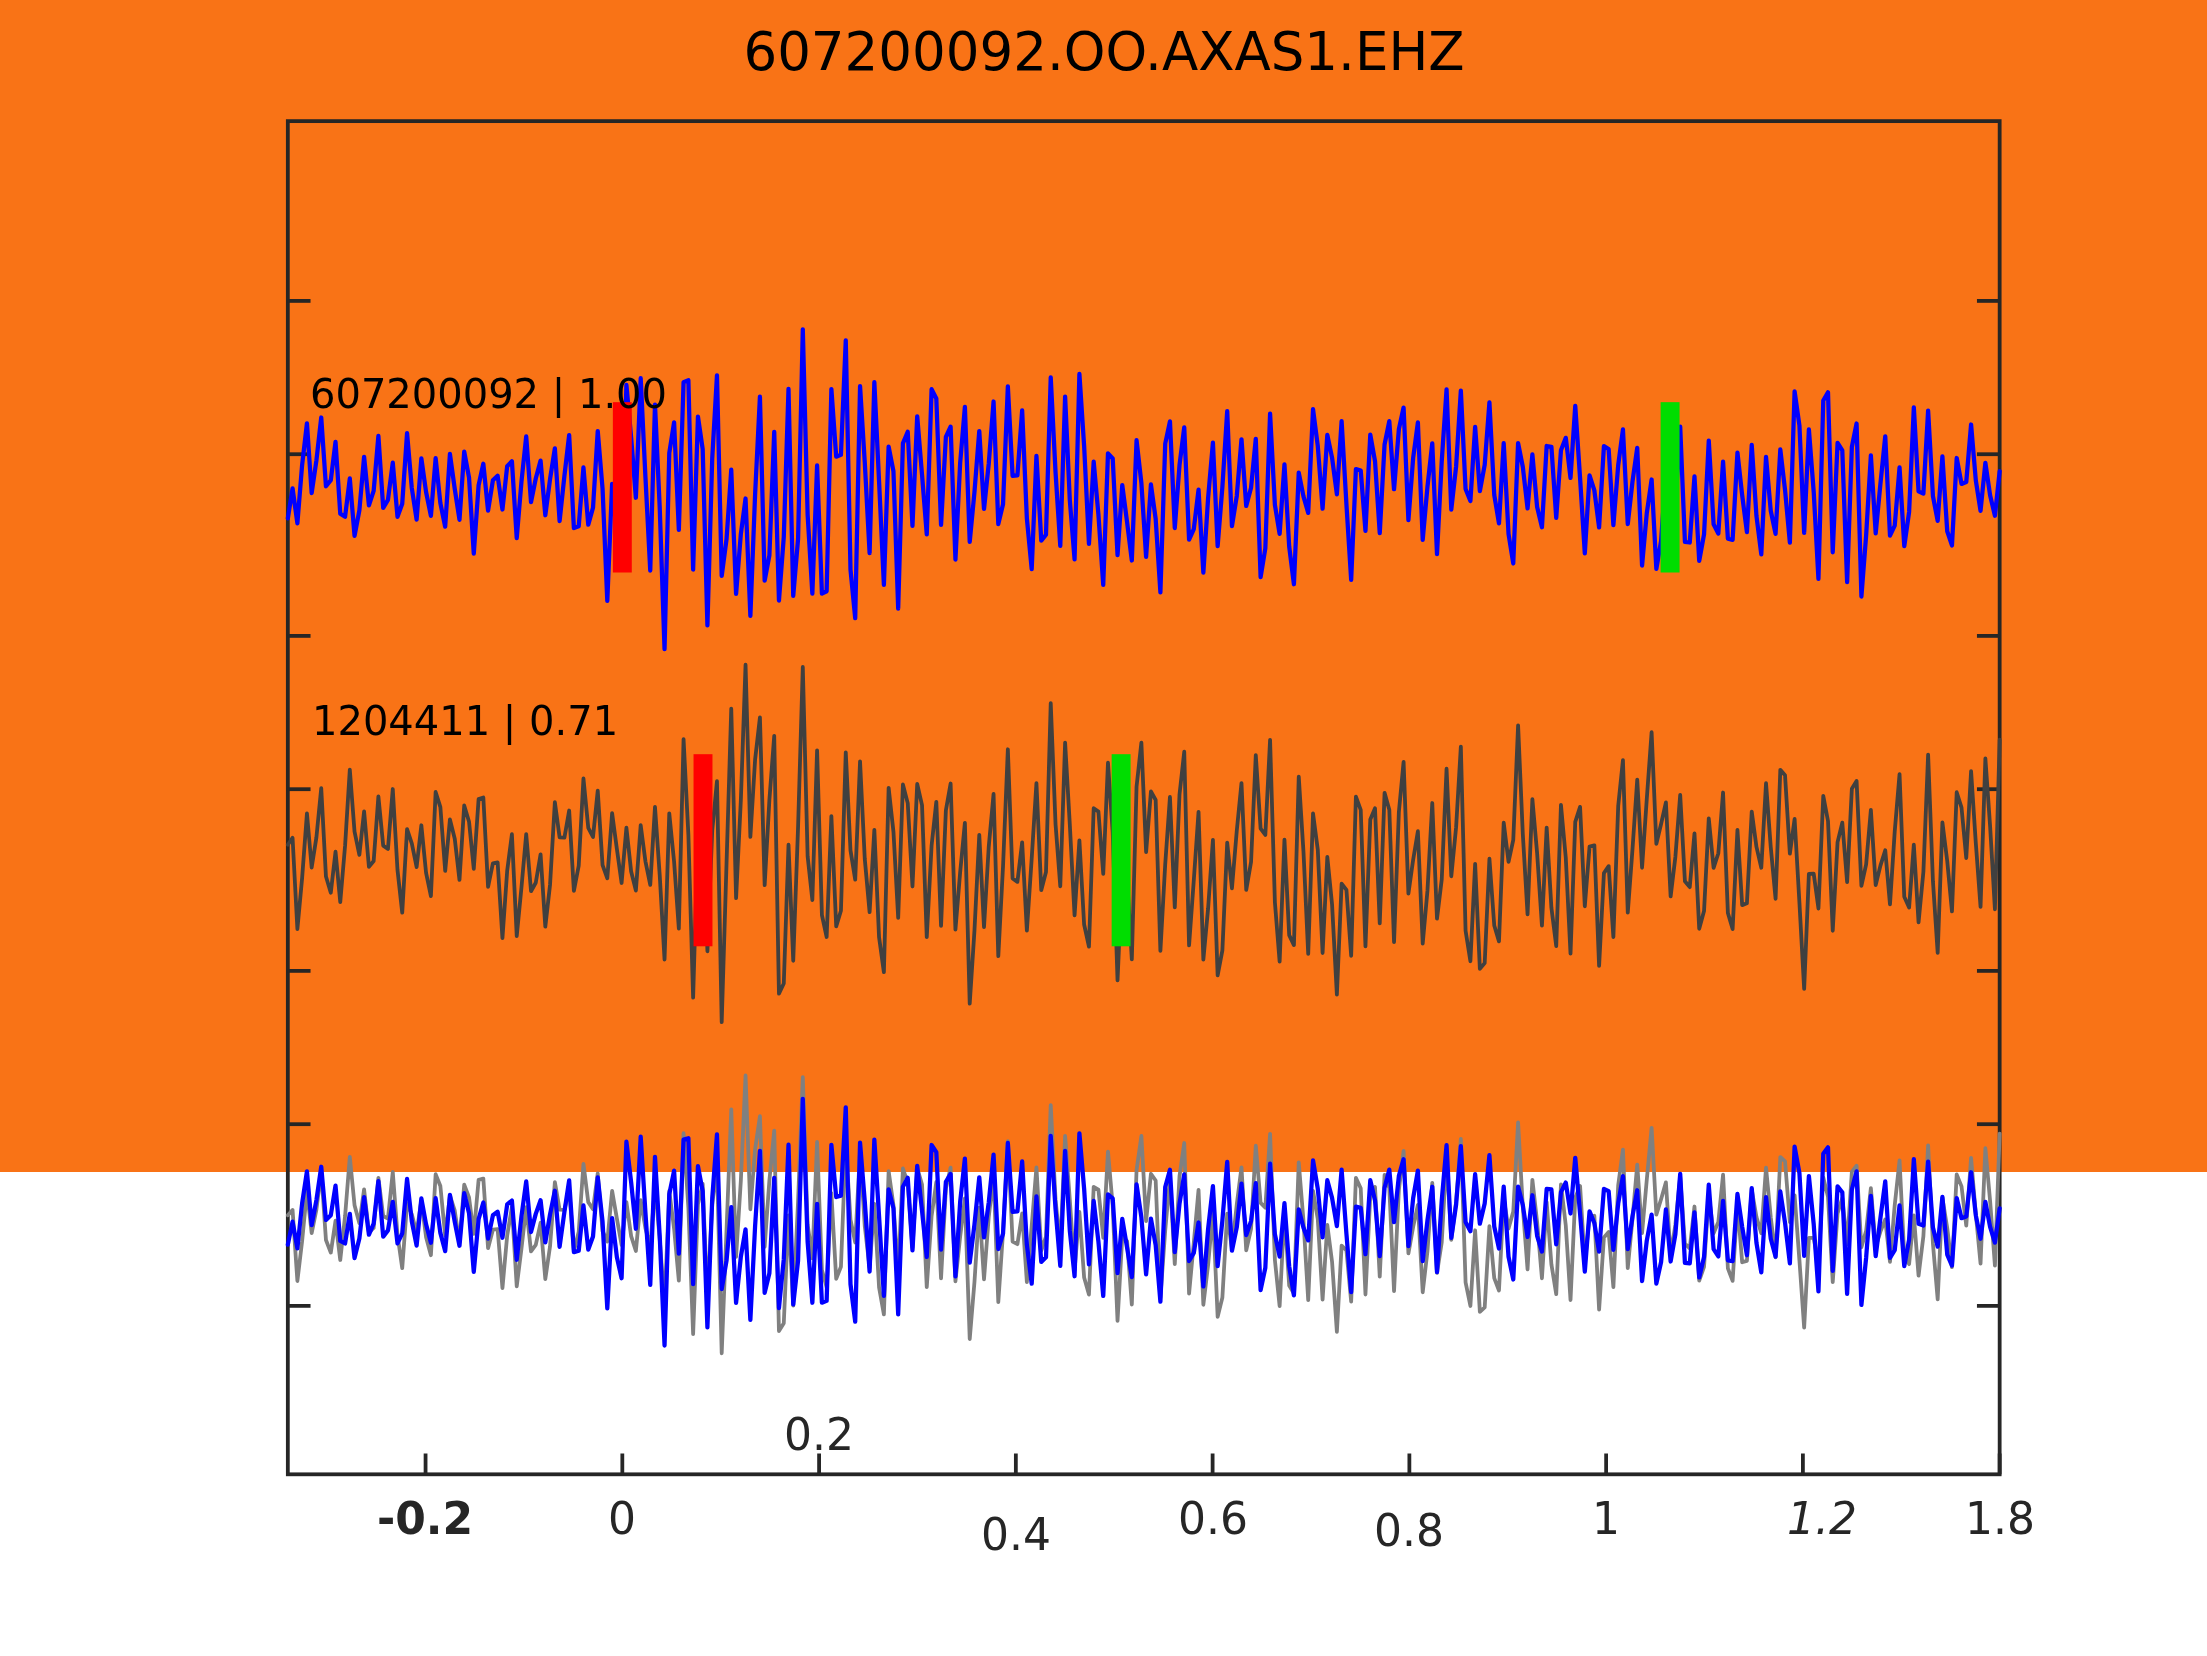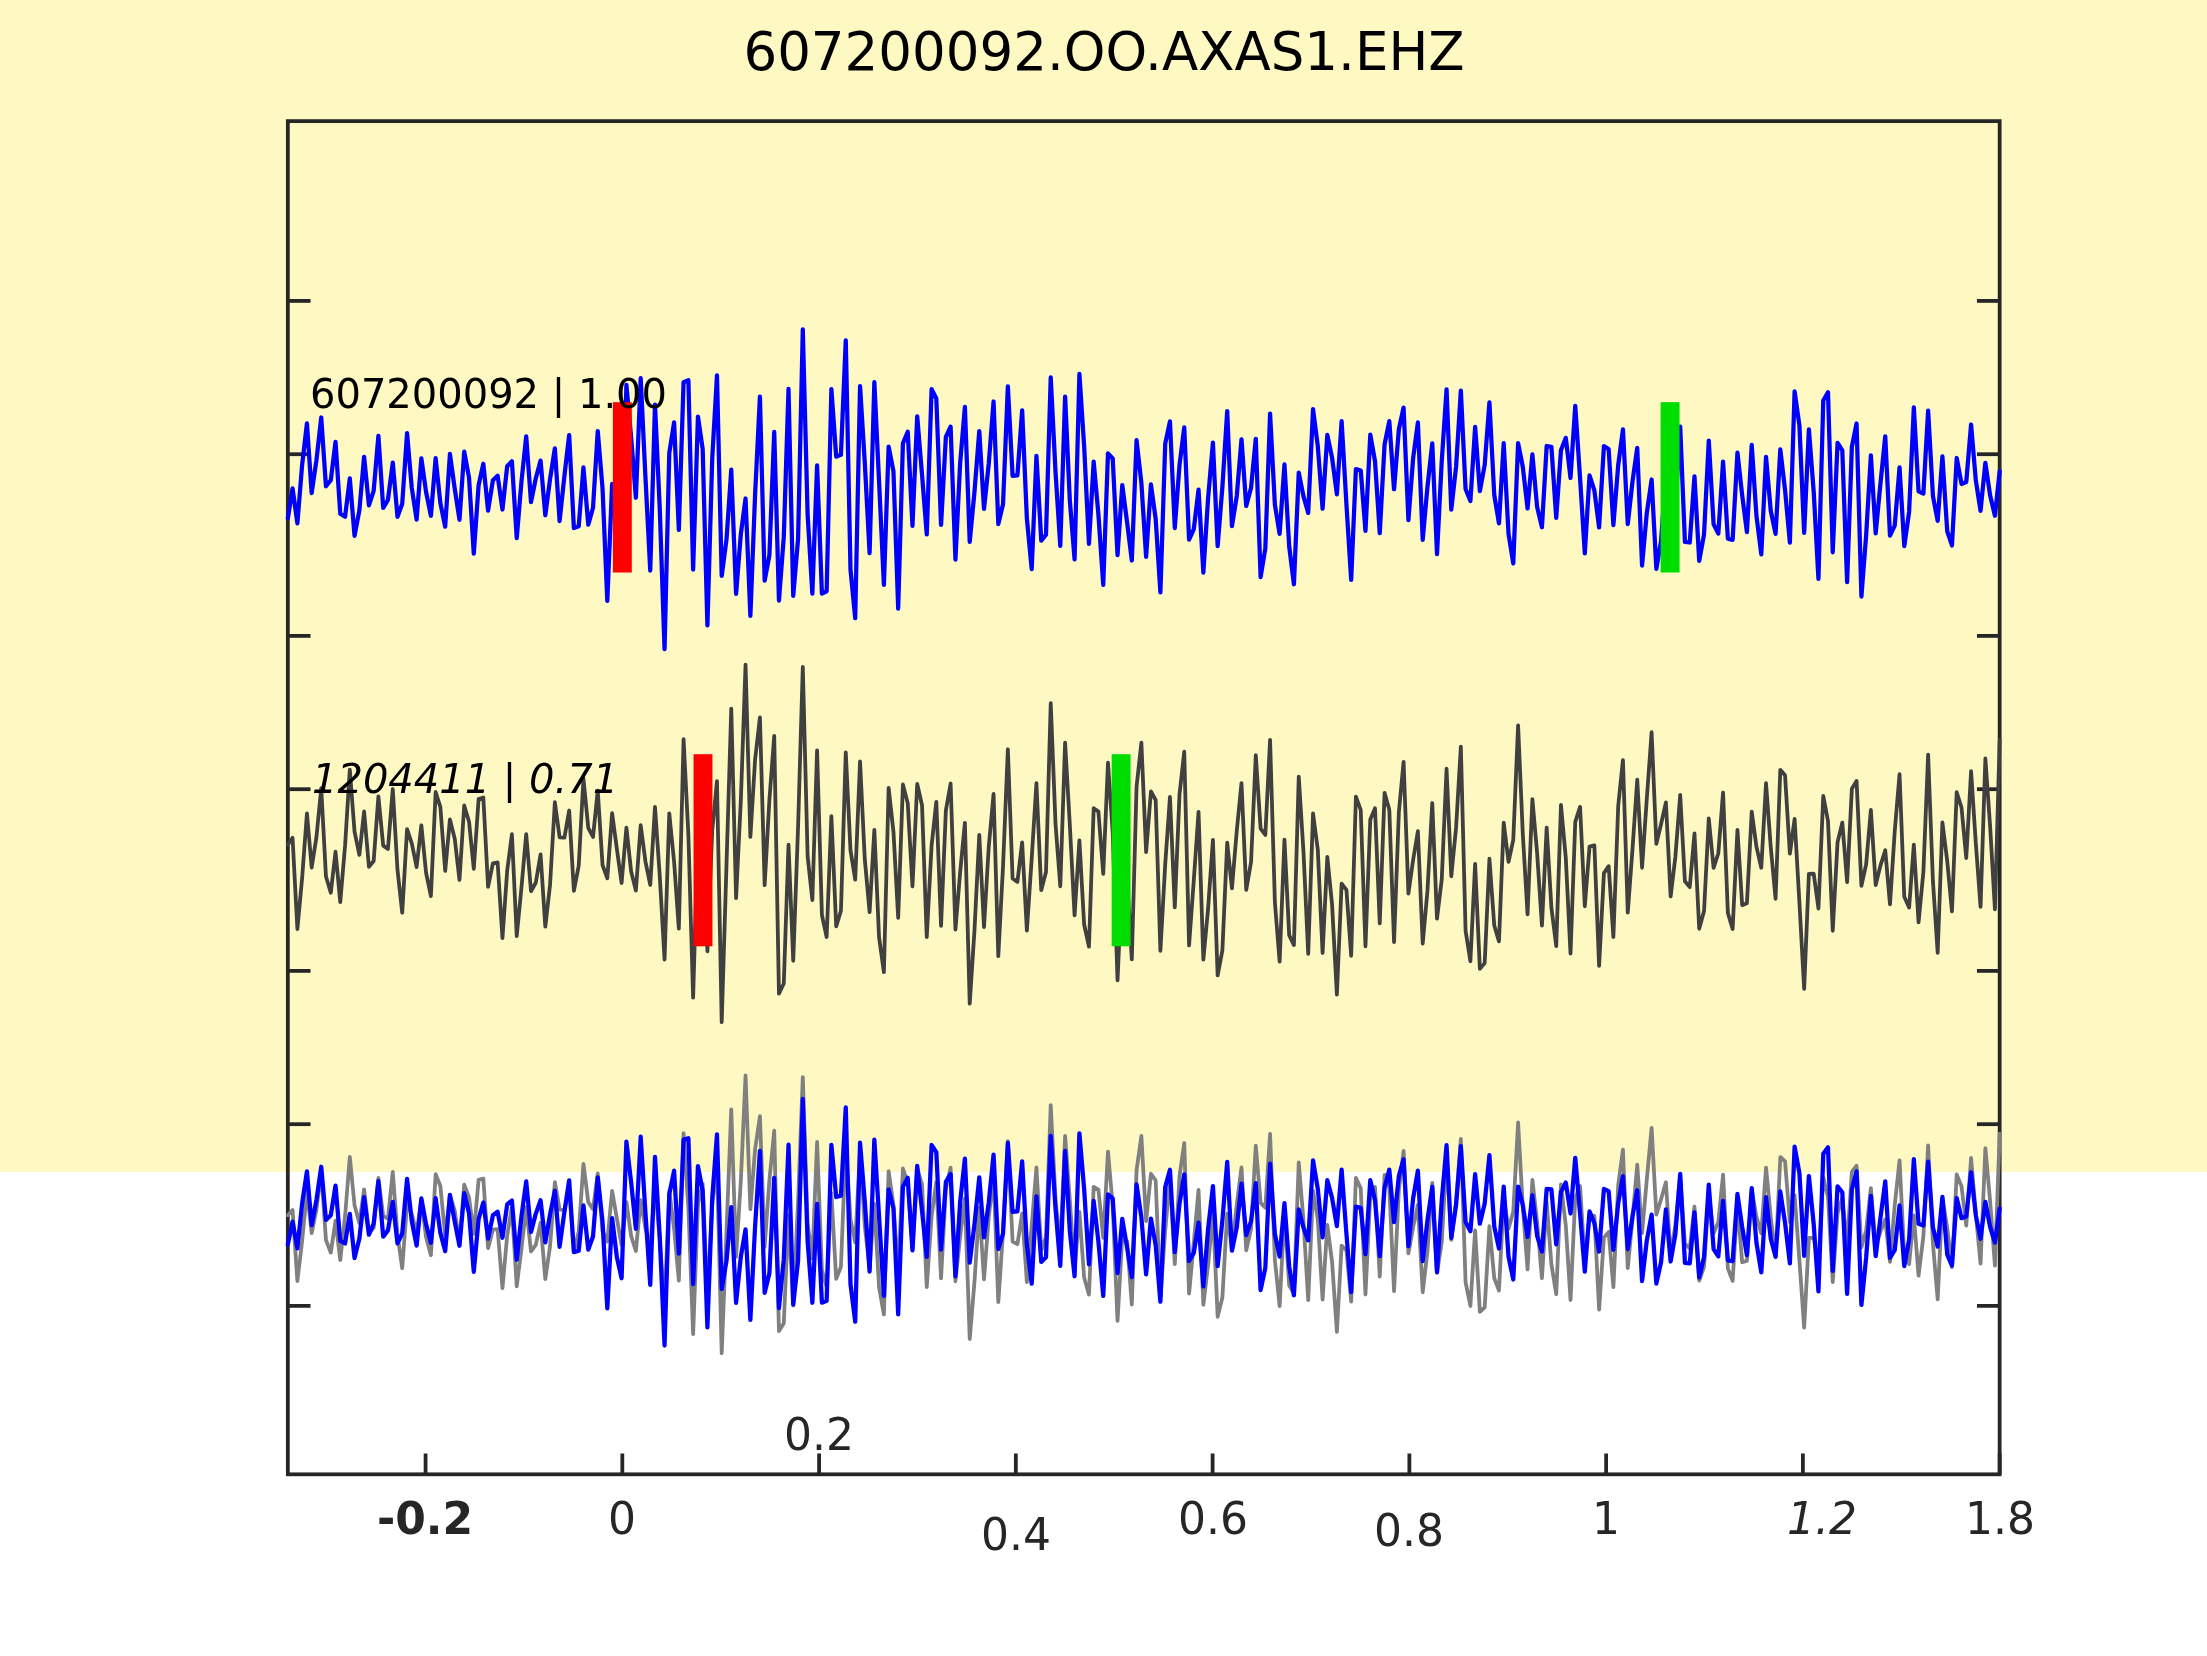--- a/index.html
+++ b/index.html
@@ -12,21 +12,21 @@
     height: 1656px;
     font-family: "DejaVu Sans", sans-serif;
     overflow: hidden;
     position: relative;
   }
   #figure {
     position: absolute;
     left: 0; top: 0;
     width: 2208px;
     height: 1172px;
-    background: #fef9c3;
+    background: #f97316;
   }
   #plot-title {
     position: absolute;
     left: 0;
     top: 21px;
     width: 2208px;
     text-align: center;
     font-size: 53px;
     color: #000000;
     font-family: "DejaVu Sans", sans-serif;
@@ -105,21 +105,21 @@
       </g>
     <g id="markers">
         <rect x="647.4827586206897" y="425" width="20" height="180" fill="#ff0000"></rect>
         <rect x="1754.7155172413793" y="425" width="20" height="180" fill="#00dd00"></rect>
         <rect x="732.7344827586207" y="797" width="20" height="203" fill="#ff0000"></rect>
         <rect x="1174.5879310344826" y="797" width="20" height="203" fill="#00dd00"></rect>
       </g>
   </svg>
 
   <div class="trace-label" id="label-top" style="left:310px; top:365px;margin-top:6px;">607200092 | 1.00</div>
-  <div class="trace-label" id="label-mid" style="left:312px; top:756px;font-style:italic;">1204411 | 0.71</div>
+  <div class="trace-label" id="label-mid" style="left:312px; top:698px;">1204411 | 0.71</div>
 
   <div id="xticklabels">
       <div class="tick-label" style="left: 425px; top: 1493px; font-weight: bold;">-0.2</div>
       <div class="tick-label" style="left: 622px; top: 1493px;">0</div>
       <div class="tick-label" style="left: 819px; top: 1409px;">0.2</div>
       <div class="tick-label" style="left: 1016px; top: 1509px;">0.4</div>
       <div class="tick-label" style="left: 1213px; top: 1493px;">0.6</div>
       <div class="tick-label" style="left: 1409px; top: 1493px; margin-top: 12px;">0.8</div>
       <div class="tick-label" style="left: 1606px; top: 1493px;">1</div>
       <div class="tick-label" style="left: 1822px; top: 1493px; font-style: italic;">1.2</div>

